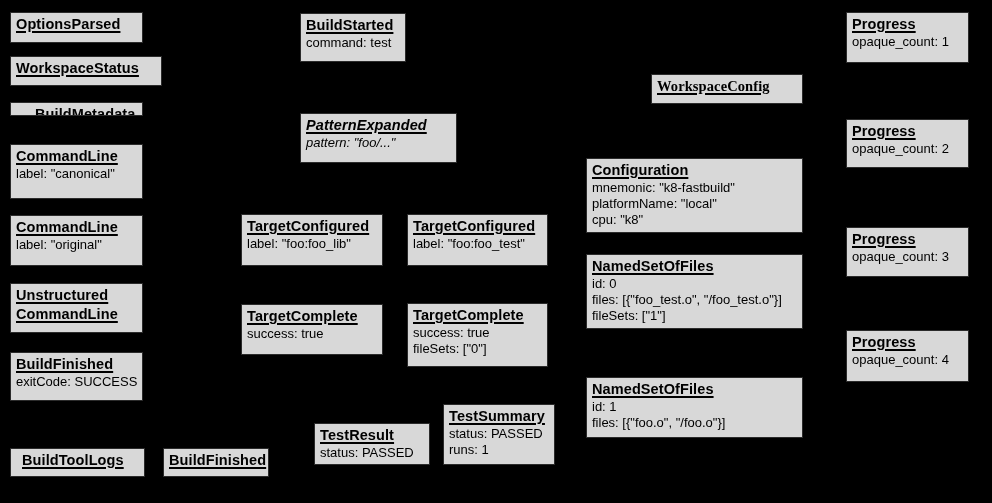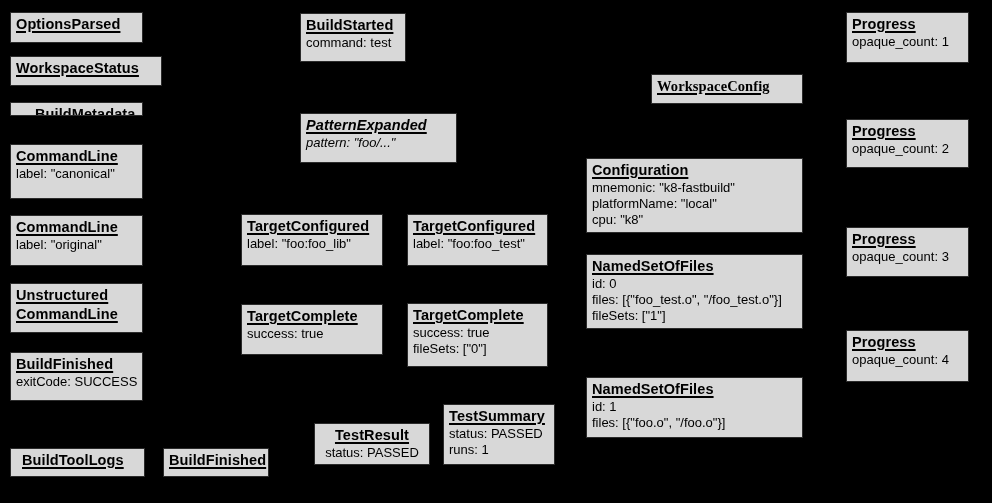--- a/index.html
+++ b/index.html
@@ -120,21 +120,21 @@
         <div class="attr-line">success: true</div>
       </div>
   </div>
     <div class="event-box" style="left: 407px; top: 303px; width: 141px; height: 64px;">
     <div class="event-title">TargetComplete</div>
     <div class="event-attributes">
         <div class="attr-line">success: true</div>
         <div class="attr-line">fileSets: ["0"]</div>
       </div>
   </div>
-    <div class="event-box" style="left: 314px; top: 423px; width: 116px; height: 42px; text-align: center;">
+    <div class="event-box" style="left: 314px; top: 423px; width: 116px; height: 42px;">
     <div class="event-title">TestResult</div>
     <div class="event-attributes">
         <div class="attr-line">status: PASSED</div>
       </div>
   </div>
     <div class="event-box" style="left: 443px; top: 404px; width: 112px; height: 61px;">
     <div class="event-title">TestSummary</div>
     <div class="event-attributes">
         <div class="attr-line">status: PASSED</div>
         <div class="attr-line">runs: 1</div>

